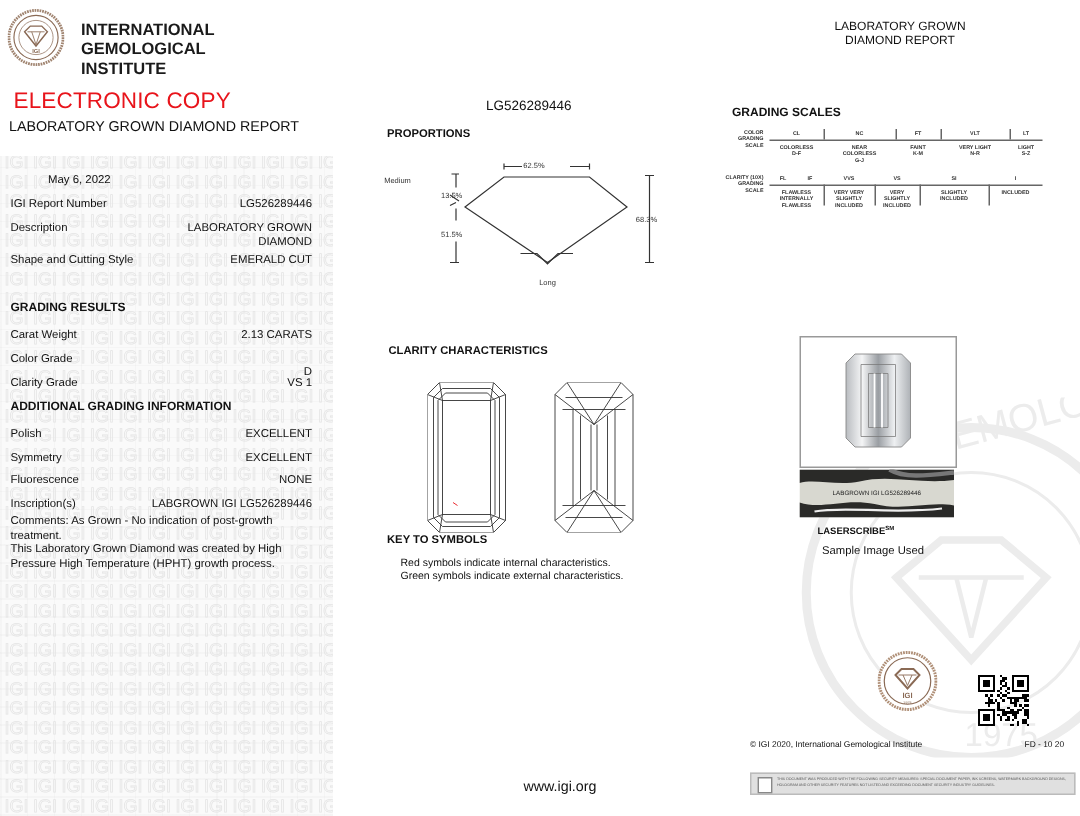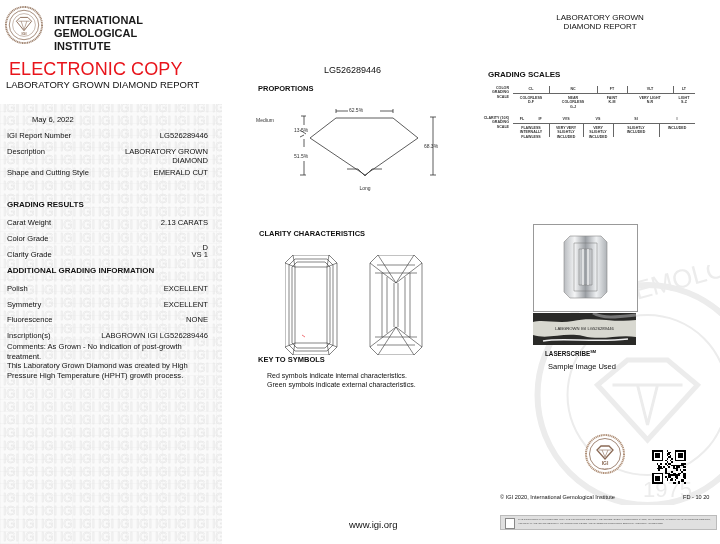--- a/index.html
+++ b/index.html
@@ -60,21 +60,21 @@
   <circle cx="20" cy="20" r="12" fill="none" stroke="#8a6a55" stroke-width="0.5"></circle>
   <path d="M12 16 L16 12 L24 12 L28 16 L20 26 Z" fill="none" stroke="#8a6a55" stroke-width="1"></path>
   <path d="M14 16 L26 16 M17 16 L20 25 L23 16" fill="none" stroke="#8a6a55" stroke-width="0.6"></path>
   <text x="20" y="31" font-size="4" text-anchor="middle" fill="#8a6a55" font-family="Liberation Sans, sans-serif" font-weight="bold">IGI</text>
 </svg>
 <div class="abs org">
   <div>INTERNATIONAL</div>
   <div>GEMOLOGICAL</div>
   <div>INSTITUTE</div>
 </div>
-<div class="abs ecopy" style="font-weight:normal;font-size:18px;">ELECTRONIC COPY</div>
+<div class="abs ecopy" style="font-weight:normal;font-size:15px;">ELECTRONIC COPY</div>
 <div class="abs rtitle">LABORATORY GROWN DIAMOND REPORT</div>
 
 <div class="abs left-panel">
   <div class="wm">
     <svg id="wm-svg" preserveAspectRatio="none" viewBox="0 0 222 440">
         <text x="3" y="8" font-size="12" fill="none" stroke="#e4e4e4" stroke-width="0.5" font-family="Liberation Sans, sans-serif">IGI</text>
         <text x="22" y="8" font-size="12" fill="none" stroke="#e4e4e4" stroke-width="0.5" font-family="Liberation Sans, sans-serif">IGI</text>
         <text x="41" y="8" font-size="12" fill="none" stroke="#e4e4e4" stroke-width="0.5" font-family="Liberation Sans, sans-serif">IGI</text>
         <text x="60" y="8" font-size="12" fill="none" stroke="#e4e4e4" stroke-width="0.5" font-family="Liberation Sans, sans-serif">IGI</text>
         <text x="79" y="8" font-size="12" fill="none" stroke="#e4e4e4" stroke-width="0.5" font-family="Liberation Sans, sans-serif">IGI</text>

